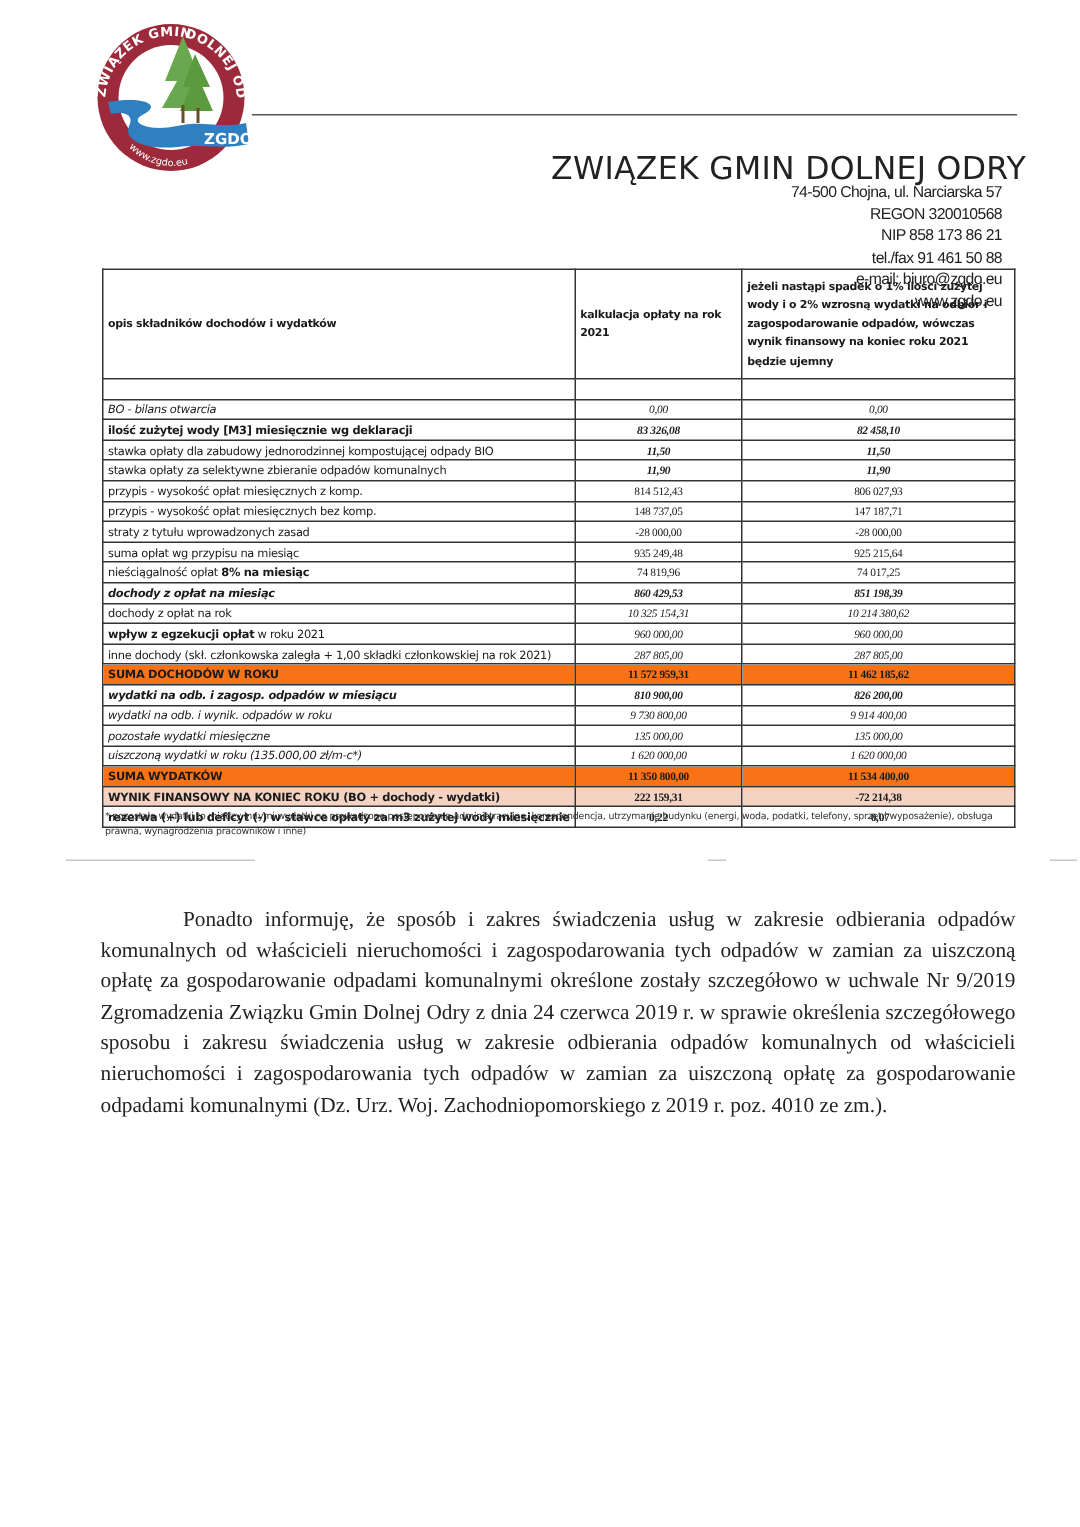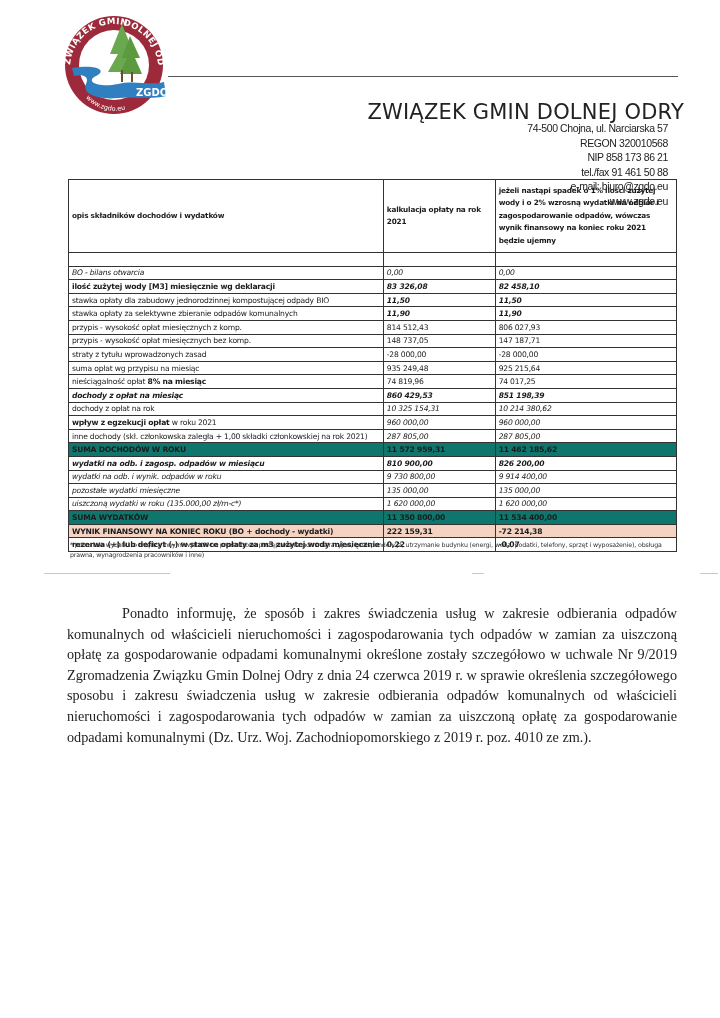--- a/index.html
+++ b/index.html
@@ -10,24 +10,24 @@
     .org-name { position: absolute; right: 36px; top: 52px; font-size: 21px; letter-spacing: 0.2px; color: #222; font-family: "DejaVu Sans", sans-serif; margin-top: 48px; }
     .contact { position: absolute; right: 52px; top: 84px; text-align: right; font-size: 10.5px; line-height: 14.6px; color: #222; font-family: Liberation Sans, sans-serif; letter-spacing: -0.4px; margin-top: 37px; }
     .contact div { white-space: nowrap; }
 
     table.fin { position: absolute; left: 68px; top: 179px; width: 609px; border-collapse: collapse; font-family: "DejaVu Sans", sans-serif; font-size: 7.6px; letter-spacing: -0.2px; }
     table.fin td, table.fin th { border: 1px solid #333; padding: 0 3px; height: 12.6px; line-height: 11px; white-space: nowrap; overflow: hidden; }
     table.fin th { font-weight: bold; font-size: 7.3px; text-align: left; height: 72px; white-space: normal; line-height: 12.5px; }
     table.fin col.c1 { width: 309px; }
     table.fin col.c2 { width: 114px; }
     table.fin col.c3 { width: 186px; }
-    table.fin td.num { text-align: left; }
+    table.fin td.num { text-align: center; font-family: Liberation Serif, serif; }
     .b { font-weight: bold; }
     .i { font-style: italic; }
-    tr.blue td { background: #0f766e; }
+    tr.blue td { background: #f97316; }
     tr.salmon td { background: #f4d3c3; }
     .gap-row td { height: 7px; border-left: 1px solid #333; border-right: 1px solid #333; }
 
     .footnote { position: absolute; left: 70px; top: 540px; width: 610px; font-family: "DejaVu Sans", sans-serif; font-size: 6.3px; line-height: 10px; color: #333; letter-spacing: -0.15px; }
 
     .faint-line { position: absolute; top: 573px; height: 1px; background: #c8c8c8; }
 
     .body-text { position: absolute; left: 67px; top: 603px; width: 610px; font-family: "Liberation Serif", serif; font-size: 14.2px; line-height: 20.6px; color: #222; text-align: justify; text-indent: 55px; }
   </style>
 </head>

